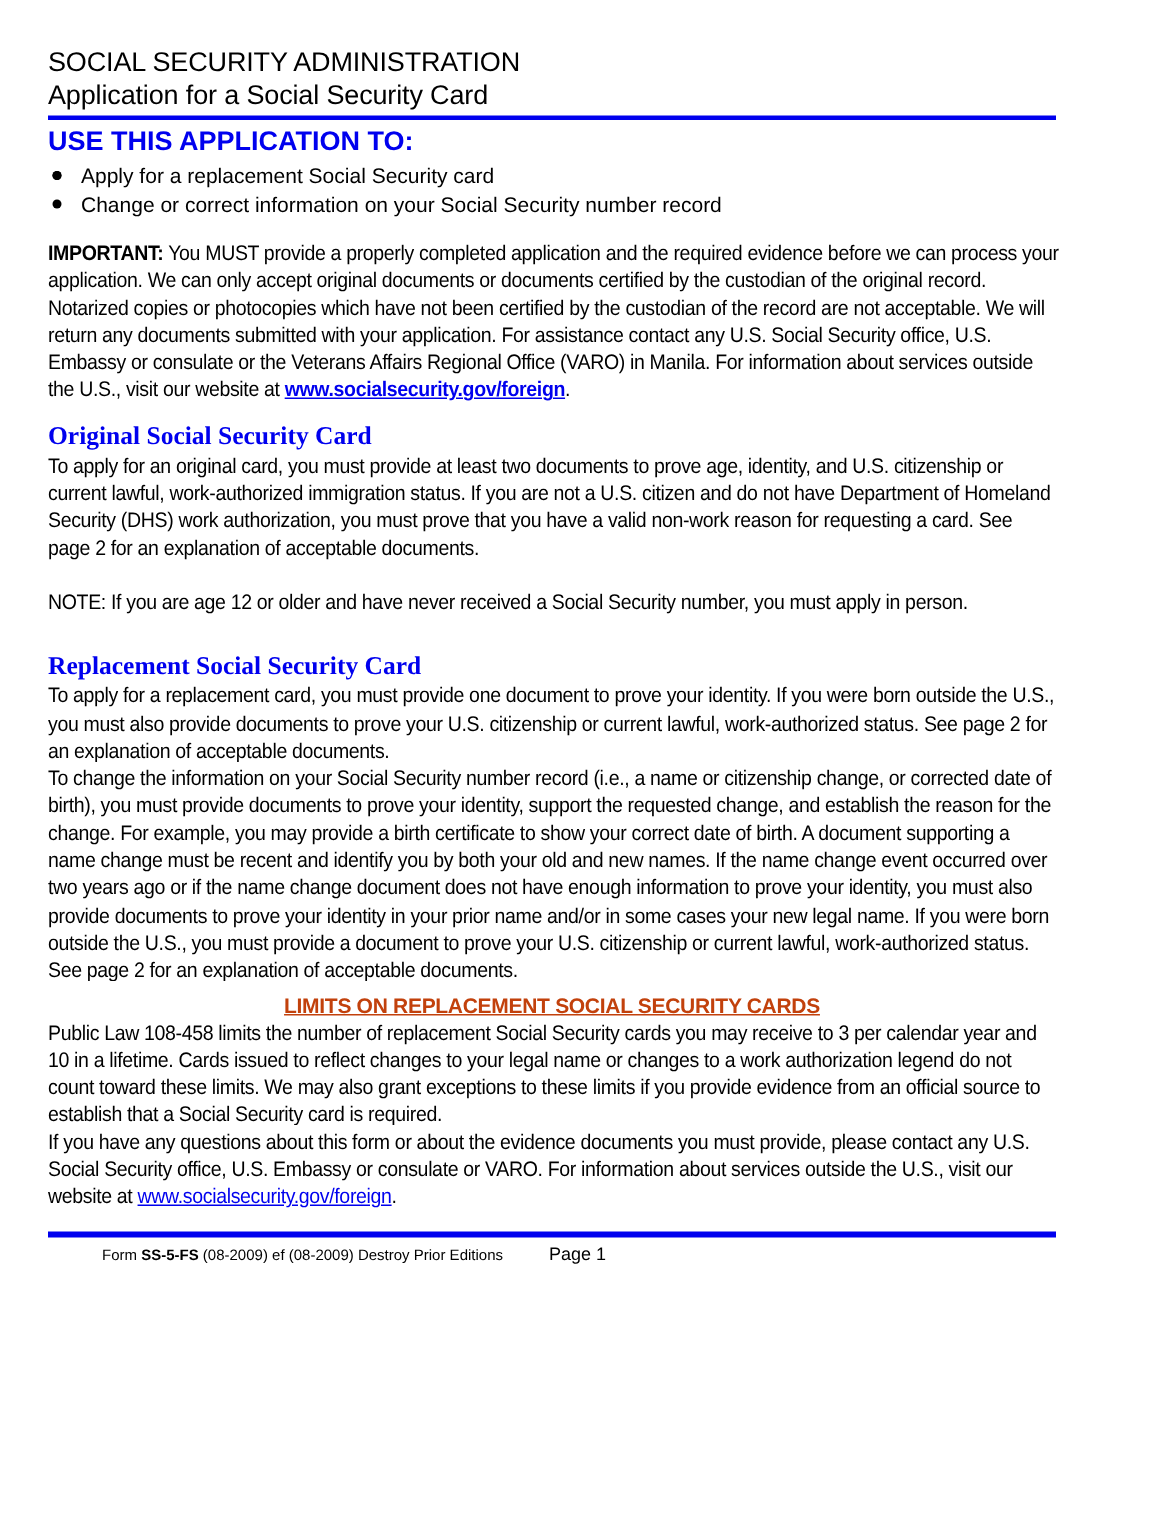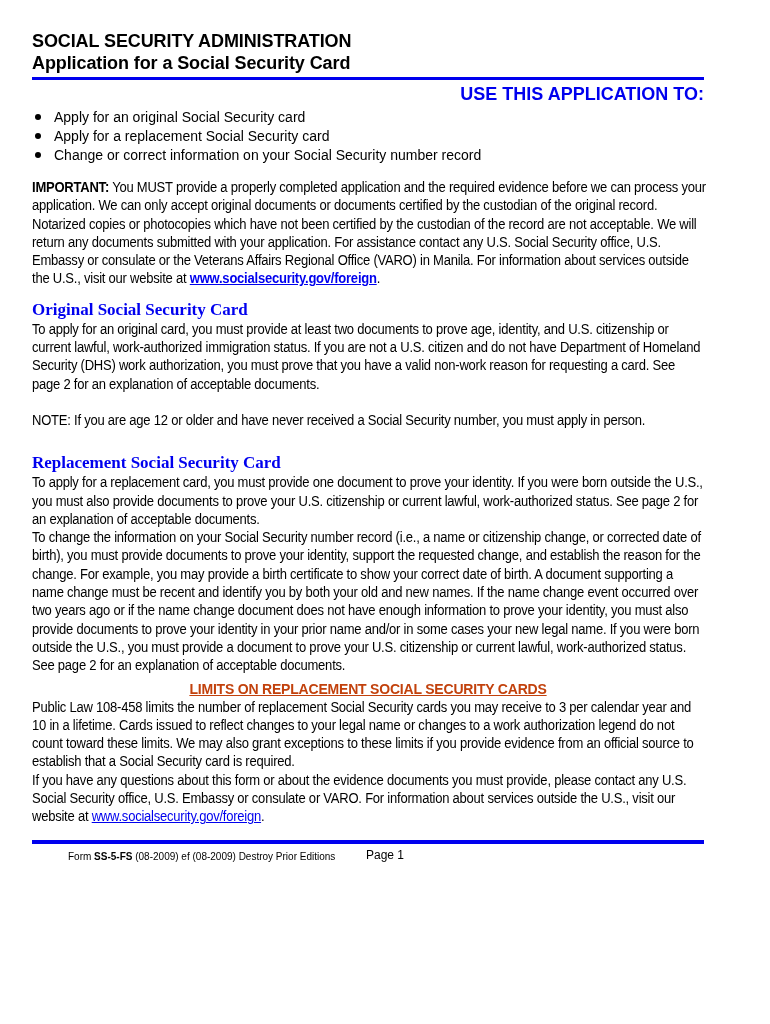--- a/index.html
+++ b/index.html
@@ -1,22 +1,22 @@
 <!DOCTYPE html>
 <html><head>
   <meta charset="utf-8">
   <style>
     html, body { margin: 0; padding: 0; background: #ffffff; }
     body { width: 770px; height: 1024px; position: relative; overflow: hidden; color: #000; font-family: "Liberation Sans", sans-serif; }
     .page { position: absolute; left: 32px; top: 30px; width: 672px; }
-    .hdr1, .hdr2 { font-weight: bold; font-size: 18px; line-height: 22px; letter-spacing: -0.1px; }
+    .hdr1, .hdr2 { font-weight: normal; font-size: 18px; line-height: 22px; letter-spacing: -0.1px; }
     .rule { height: 3px; background: #0000ee; width: 672px; margin-top: 3px; }
     .free { text-align: center; font-weight: bold; font-size: 19.5px; line-height: 24px; margin-top: 6px; padding-left: 40px; }
     .blue-h { color: #0000ee; font-weight: bold; font-size: 17px; line-height: 20px; }
-    .use-h { margin-top: 4px; font-size: 18px; text-align: right; }
+    .use-h { margin-top: 4px; font-size: 18px; }
     ul.bullets { list-style: none; margin: 4px 0 0 0; padding: 0; }
     ul.bullets li { font-size: 14px; line-height: 19px; position: relative; padding-left: 22px; }
     ul.bullets li .dot { position: absolute; left: 3px; top: 6px; width: 6px; height: 6px; border-radius: 50%; background: #000; }
     .body { font-family: "Liberation Sans", sans-serif; font-size: 14px; line-height: 18.3px; letter-spacing: -0.25px; transform: scaleX(0.93); transform-origin: left top; width: 725px; }
     .important { margin-top: 13px; }
     .sec-h { margin-top: 12px; font-family: Liberation Serif, serif; }
     .note { margin-top: 18px; }
     a.link { color: #0000ee; text-decoration: underline; }
     a.link.bold { font-weight: bold; }
     .center-h { text-align: center; color: #c2410c; font-weight: bold; font-size: 14px; line-height: 17px; text-decoration: underline; letter-spacing: -0.2px; }
@@ -30,21 +30,21 @@
 </head>
 <body>
 
 <div class="page">
   <div class="hdr1">SOCIAL SECURITY ADMINISTRATION</div>
   <div class="hdr2">Application for a Social Security Card</div>
   <div class="rule"></div>
 
   <div class="blue-h use-h">USE THIS APPLICATION TO:</div>
   <ul class="bullets">
-    <li><span class="dot"></span><span>Apply for an original Social Security card</span></li>
+    <li><span class="dot"></span></li>
     <li><span class="dot"></span><span>Apply for a replacement Social Security card</span></li>
     <li><span class="dot"></span><span>Change or correct information on your Social Security number record</span></li>
   </ul>
 
   <div class="body important"><b>IMPORTANT:</b><span> You MUST provide a properly completed application and the required evidence before we can process your application.  We can only accept original documents or documents certified by the custodian of the original record.  Notarized copies or photocopies which have not been certified by the custodian of the record are not acceptable.  We will return any documents submitted with your application.  For assistance contact any U.S. Social Security office, U.S. Embassy or consulate or the Veterans Affairs Regional Office (VARO) in Manila.  For information about services outside the U.S., visit our website at </span><a class="link bold">www.socialsecurity.gov/foreign</a><span>.</span></div>
 
   <div class="blue-h sec-h">Original Social Security Card</div>
   <div class="body">To apply for an original card, you must provide at least two documents to prove age, identity, and U.S. citizenship or current lawful, work-authorized immigration status.  If you are not a U.S. citizen and do not have Department of Homeland Security (DHS) work authorization, you must prove that you have a valid non-work reason for requesting a card. See page 2 for an explanation of acceptable documents.</div>
   <div class="body note">NOTE: If you are age 12 or older and have never received a Social Security number, you must apply in person.</div>
 

